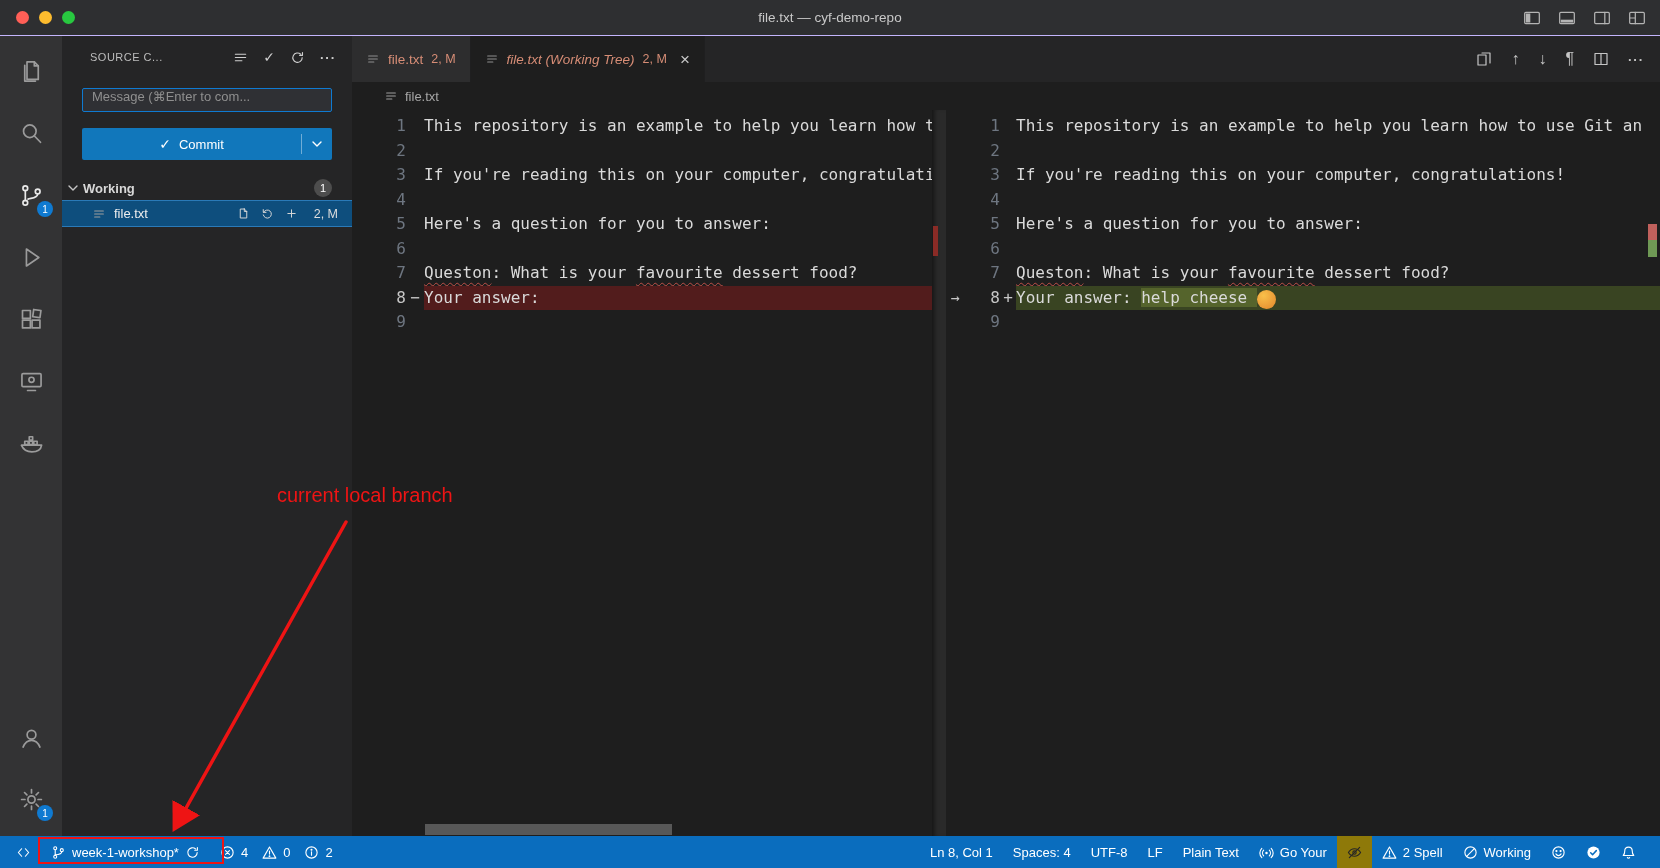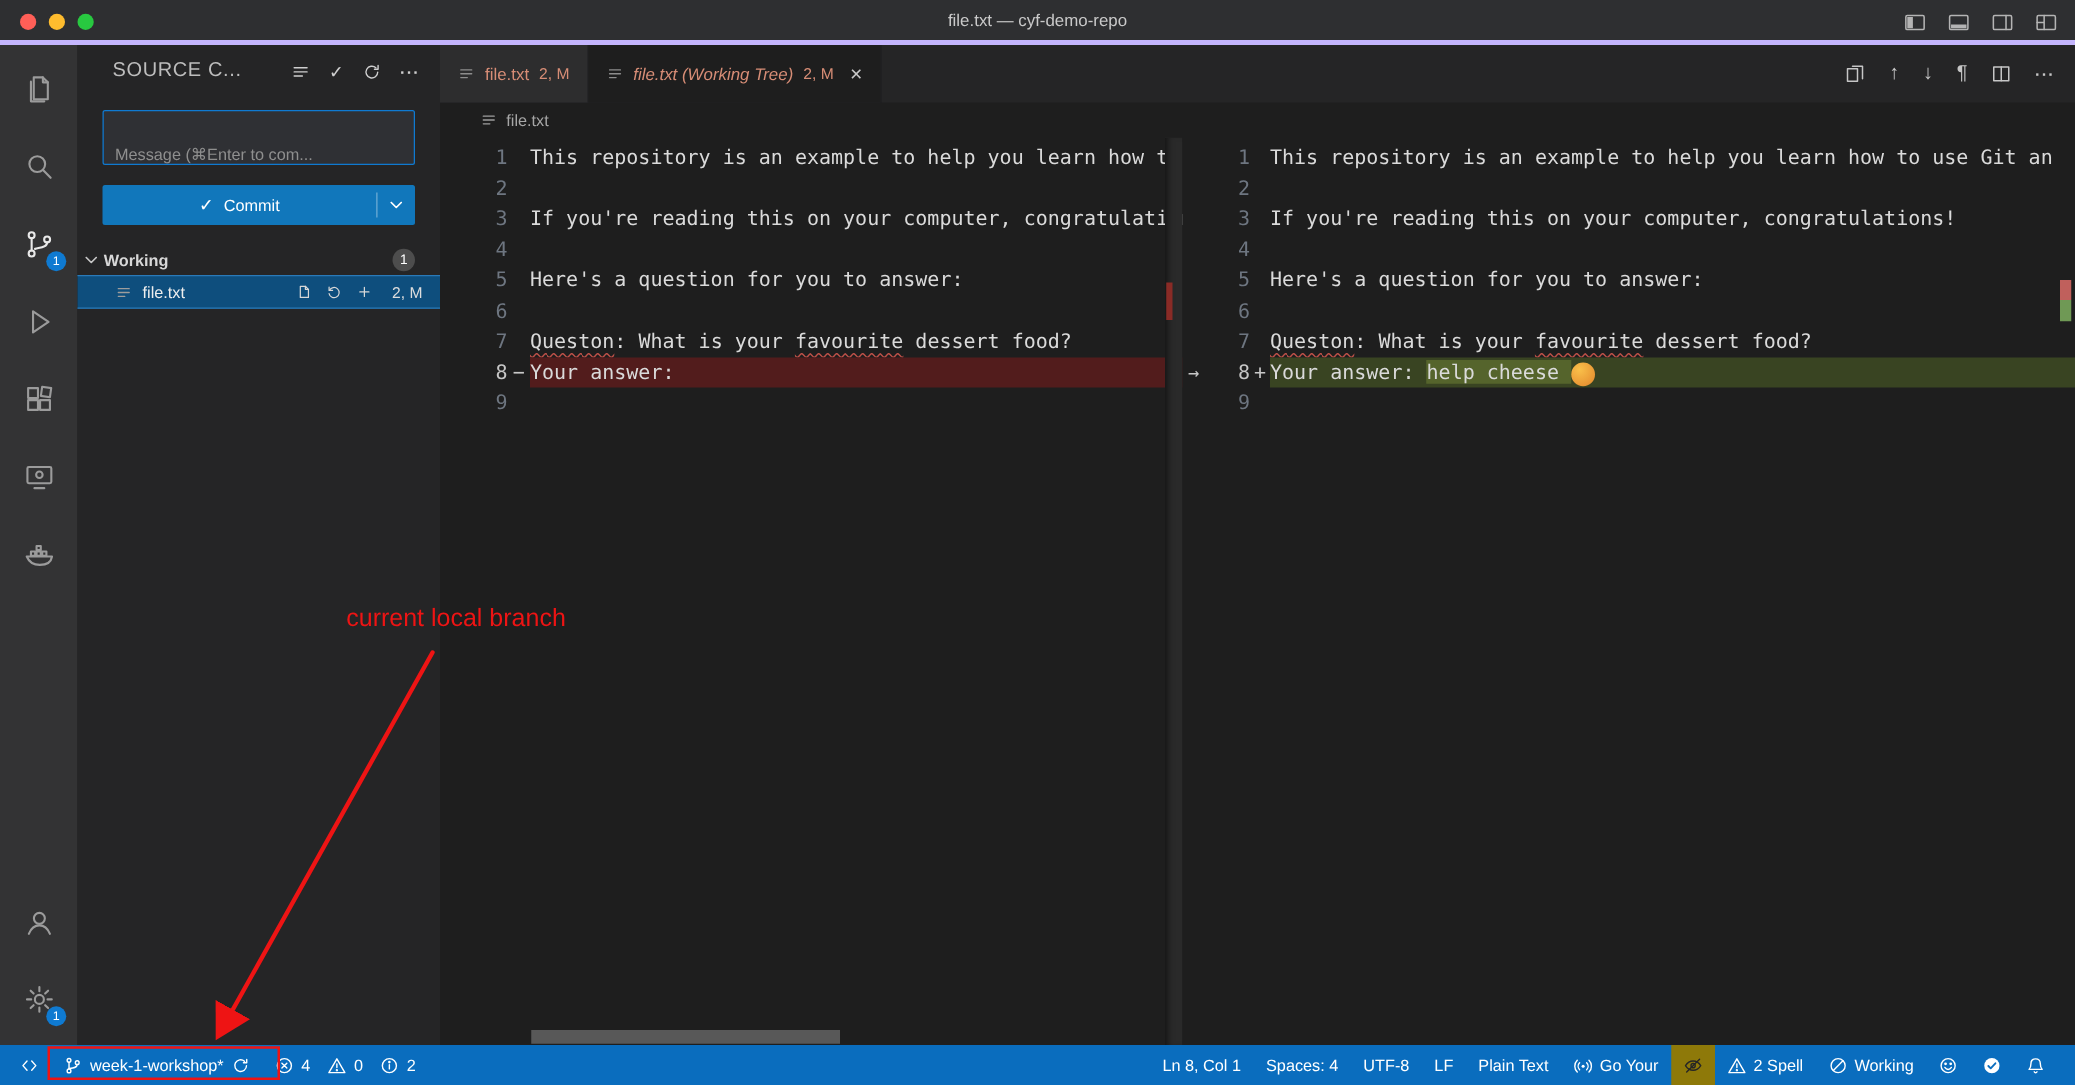--- a/index.html
+++ b/index.html
@@ -1,21 +1,21 @@
 <!DOCTYPE html>
 <html><head>
 <meta charset="utf-8">
 <style>
   *{box-sizing:border-box;margin:0;padding:0}
   body{background:#1e1e1e;font-family:"Liberation Sans",sans-serif}
   .app{position:relative;width:1660px;height:868px;overflow:hidden;background:#1e1e1e;color:#ccc}
   svg{display:block;fill:none;stroke:currentColor;stroke-width:1.5;stroke-linecap:round;stroke-linejoin:round}
 
   
-  .titlebar{position:absolute;top:0;left:0;width:100%;height:36px;background:#2e2f31;border-bottom:4px solid #c4b5fd}
+  .titlebar{position:absolute;top:0;left:0;width:100%;height:36px;background:#2e2f31;border-bottom:1px solid #c4b5fd}
   .traffic{position:absolute;left:16px;top:11px;display:flex;gap:10px}
   .tl{width:13px;height:13px;border-radius:50%}
   .tl.red{background:#ff5f57}.tl.yellow{background:#febc2e}.tl.green{background:#28c840}
   .window-title{position:absolute;inset:0;display:flex;align-items:center;justify-content:center;font-size:13.5px;color:#c9c9c9}
   .titlebar-actions{position:absolute;right:14px;top:0;height:36px;display:flex;align-items:center;gap:17px;color:#b4b4b4}
   .titlebar-actions svg{stroke-width:1.1}
 
   
   .main{position:absolute;top:36px;left:0;right:0;bottom:32px;display:flex}
 
@@ -23,26 +23,26 @@
   .activitybar{width:62px;background:#333334;display:flex;flex-direction:column;align-items:center;padding-top:4px;flex:none}
   .ab-item{position:relative;width:62px;height:62px;display:flex;align-items:center;justify-content:center;color:#9b9b9b}
   .ab-item.active{color:#e9e9e9}
   .ab-item svg{width:27px;height:27px}
   .ab-badge{position:absolute;right:9px;bottom:9px;background:#0f7ad1;color:#fff;font-size:10px;min-width:16px;height:16px;border-radius:8px;display:flex;align-items:center;justify-content:center;padding:0 3px}
   .ab-bottom{margin-top:auto;padding-bottom:6px}
 
   
   .sidebar{width:290px;background:#252526;display:flex;flex-direction:column;flex:none}
   .sb-header{height:42px;display:flex;align-items:center;padding:0 16px 0 28px}
-  .sb-title{flex:1;font-size:16px;letter-spacing:.5px;color:#bdbdbd}
+  .sb-title{flex:1;font-size:11px;letter-spacing:.5px;color:#bdbdbd}
   .sb-header-icons{display:flex;align-items:center;gap:15px;color:#cfcfcf}
   .sb-header-icons svg{width:15px;height:15px;stroke-width:1.2}
   .glyph{font-size:14px;line-height:1}
   .more-glyph{font-weight:bold;letter-spacing:1px;font-size:13px}
-  .msg-input{margin:10px 20px 0;height:44px;background:#2f3034;border:1px solid #0f7ad1;border-radius:2px;display:flex;align-items:flex-end;padding:0 9px}
+  .msg-input{margin:10px 20px 0;height:24px;background:#2f3034;border:1px solid #0f7ad1;border-radius:2px;display:flex;align-items:flex-start;padding:0 9px}
   .msg-input input{flex:1;background:transparent;border:none;outline:none;color:#bbb;font-size:13px;font-family:"Liberation Sans",sans-serif}
   .msg-input input::placeholder{color:#8f8f8f}
   .commit-btn{margin:16px 20px 0;height:32px;display:flex;border-radius:2px;overflow:hidden;background:#1177bb;color:#fff;font-size:13px}
   .commit-main{flex:1;display:flex;align-items:center;justify-content:center;gap:8px}
   .commit-sep{width:1px;background:rgba(255,255,255,.4);margin:6px 0}
   .commit-dd{width:30px;display:flex;align-items:center;justify-content:center}
   .commit-dd svg,.chev svg{width:10px;height:6px;stroke-width:1.4}
   .changes-row{margin-top:16px;height:24px;display:flex;align-items:center;gap:5px;padding:0 20px 0 6px;font-size:13px;font-weight:600;color:#d8d8d8}
   .chev{color:#c5c5c5;display:flex}
   .changes-badge{margin-left:auto;background:#4d4d4d;color:#fff;font-size:11px;font-weight:400;min-width:18px;height:18px;border-radius:9px;display:flex;align-items:center;justify-content:center;padding:0 5px}

